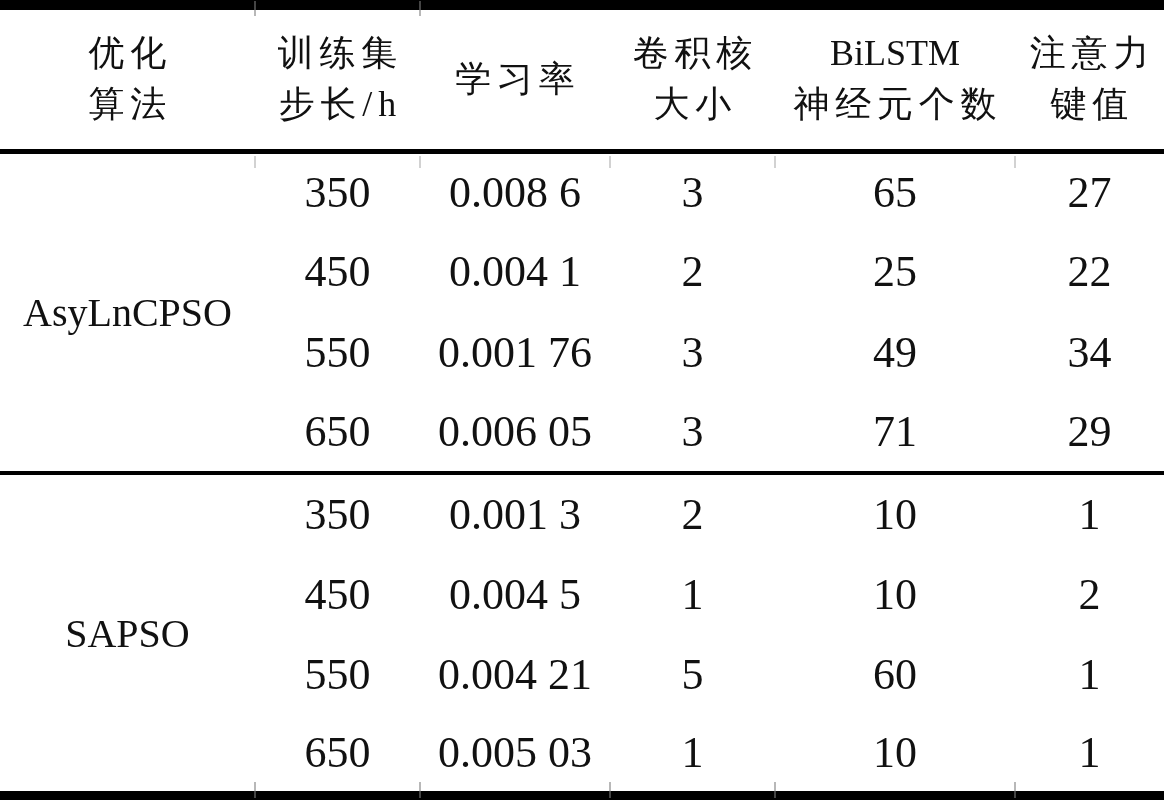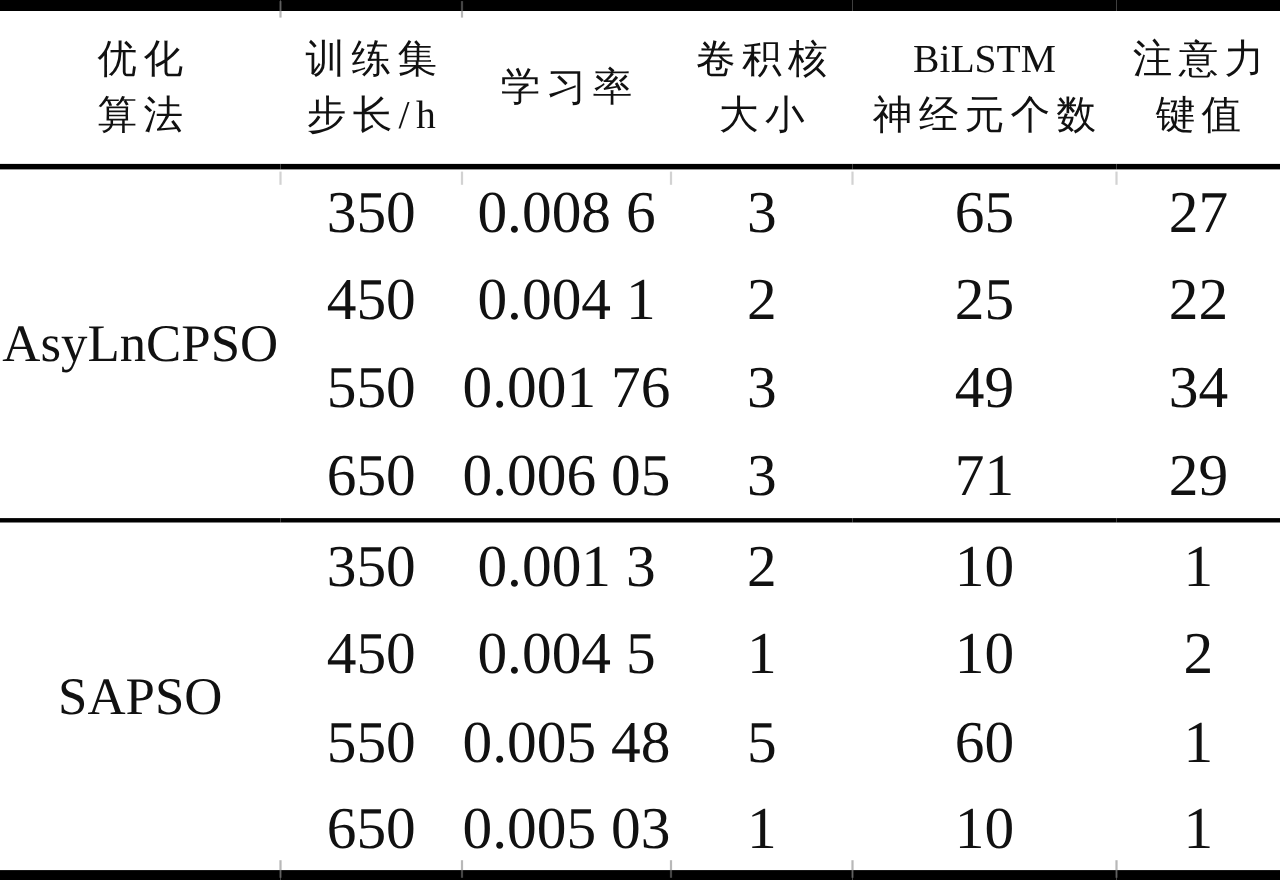--- a/index.html
+++ b/index.html
@@ -40,24 +40,24 @@
     font-weight: normal;
     padding: 0;
   }
   th {
     font-size: 36px;
     line-height: 1.42;
   }
   th .hline { display: block; }
   .zh { letter-spacing: 0.16em; text-indent: 0.16em; }
   td {
-    font-size: 54px;
+    font-size: 44px;
   }
   td.algorithm {
-    font-size: 48px;
+    font-size: 40px;
   }
   
   .tick {
     position: absolute;
     width: 2px;
     background: #7d7d7d;
     opacity: 0.55;
   }
   .tick.top { top: 1px; height: 15px; }
   .tick.mid { top: 156px; height: 12px; opacity: 0.35; }
@@ -149,21 +149,21 @@
       </tr>
       <tr>
         <td>450</td>
         <td>0.004 5</td>
         <td>1</td>
         <td>10</td>
         <td>2</td>
       </tr>
       <tr>
         <td>550</td>
-        <td>0.005 48</td>
+        <td>0.004 21</td>
         <td>5</td>
         <td>60</td>
         <td>1</td>
       </tr>
       <tr>
         <td>650</td>
         <td>0.005 03</td>
         <td>1</td>
         <td>10</td>
         <td>1</td>

